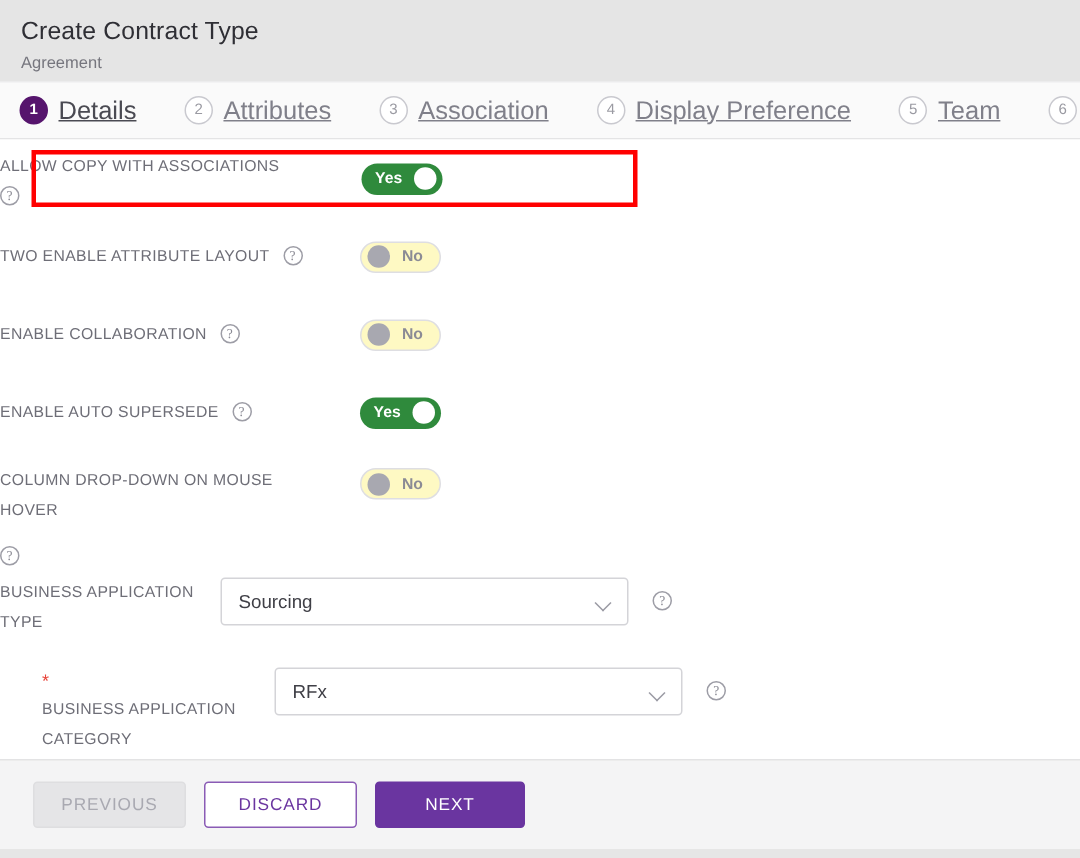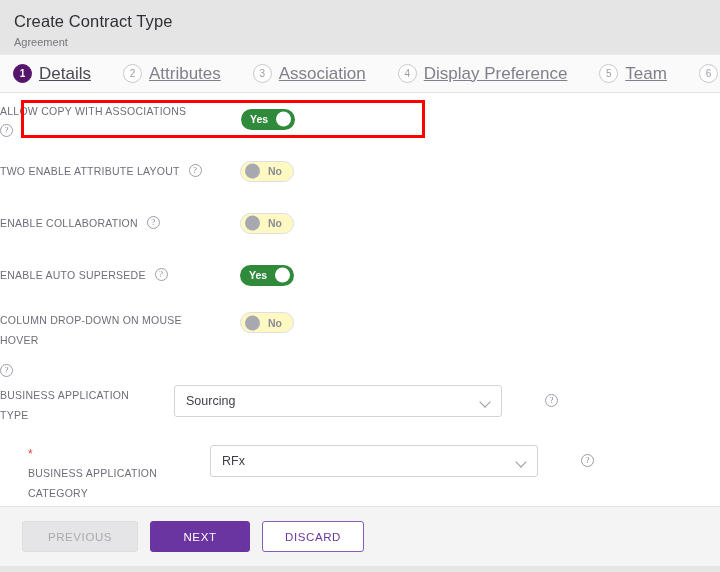--- a/index.html
+++ b/index.html
@@ -165,23 +165,23 @@
     transform: translateY(-50%);
   }
   .toggle.on .knob { background: #ffffff; right: 4px; }
   .toggle.off .knob { background: #a8a8b0; left: 4px; }
 
   .toggle-wrap { display: flex; align-items: center; }
   .toggle-offset-1 { margin-left: 31px; }
   .toggle-offset-2 { margin-left: 30px; }
 
   
-  .row-select { min-height: 60px; align-items: flex-start; padding-top: 8px; gap: 27px; }
+  .row-select { min-height: 60px; align-items: flex-start; padding-top: 8px; }
   .select {
-    width: 328px; height: 32px;
+    width: 272px; height: 32px;
     border: 1px solid #d4d4d8;
     border-radius: 3px;
     background: #ffffff;
     display: flex;
     align-items: center;
     justify-content: space-between;
     padding: 0 10px 0 11px;
     cursor: pointer;
     flex: none;
   }
@@ -219,21 +219,21 @@
     border-radius: 3px;
     font-size: 11.5px;
     letter-spacing: .6px;
     display: flex;
     align-items: center;
     justify-content: center;
     cursor: pointer;
     margin-right: 12px;
   }
   .btn-prev {
-    width: 116px;
+    width: 102px;
     background: #e5e5e7;
     color: #a9a9b1;
     border: 1px solid #dedee0;
   }
   .btn-next {
     width: 100px;
     background: #6a35a0;
     color: #ffffff;
     border: 1px solid #6a35a0;
   }
@@ -379,18 +379,18 @@
       </div>
       <span class="help-icon select-help">?</span>
     </div>
 
   </div>
 
   <div class="footer-gap"></div>
 
   <div class="footer">
     <div class="btn btn-prev">PREVIOUS</div>
+    <div class="btn btn-discard">DISCARD</div>
     <div class="btn btn-next">NEXT</div>
-    <div class="btn btn-discard">DISCARD</div>
   </div>
 
   <div class="bottom-strip"></div>
 </div>
 
 </body></html>

